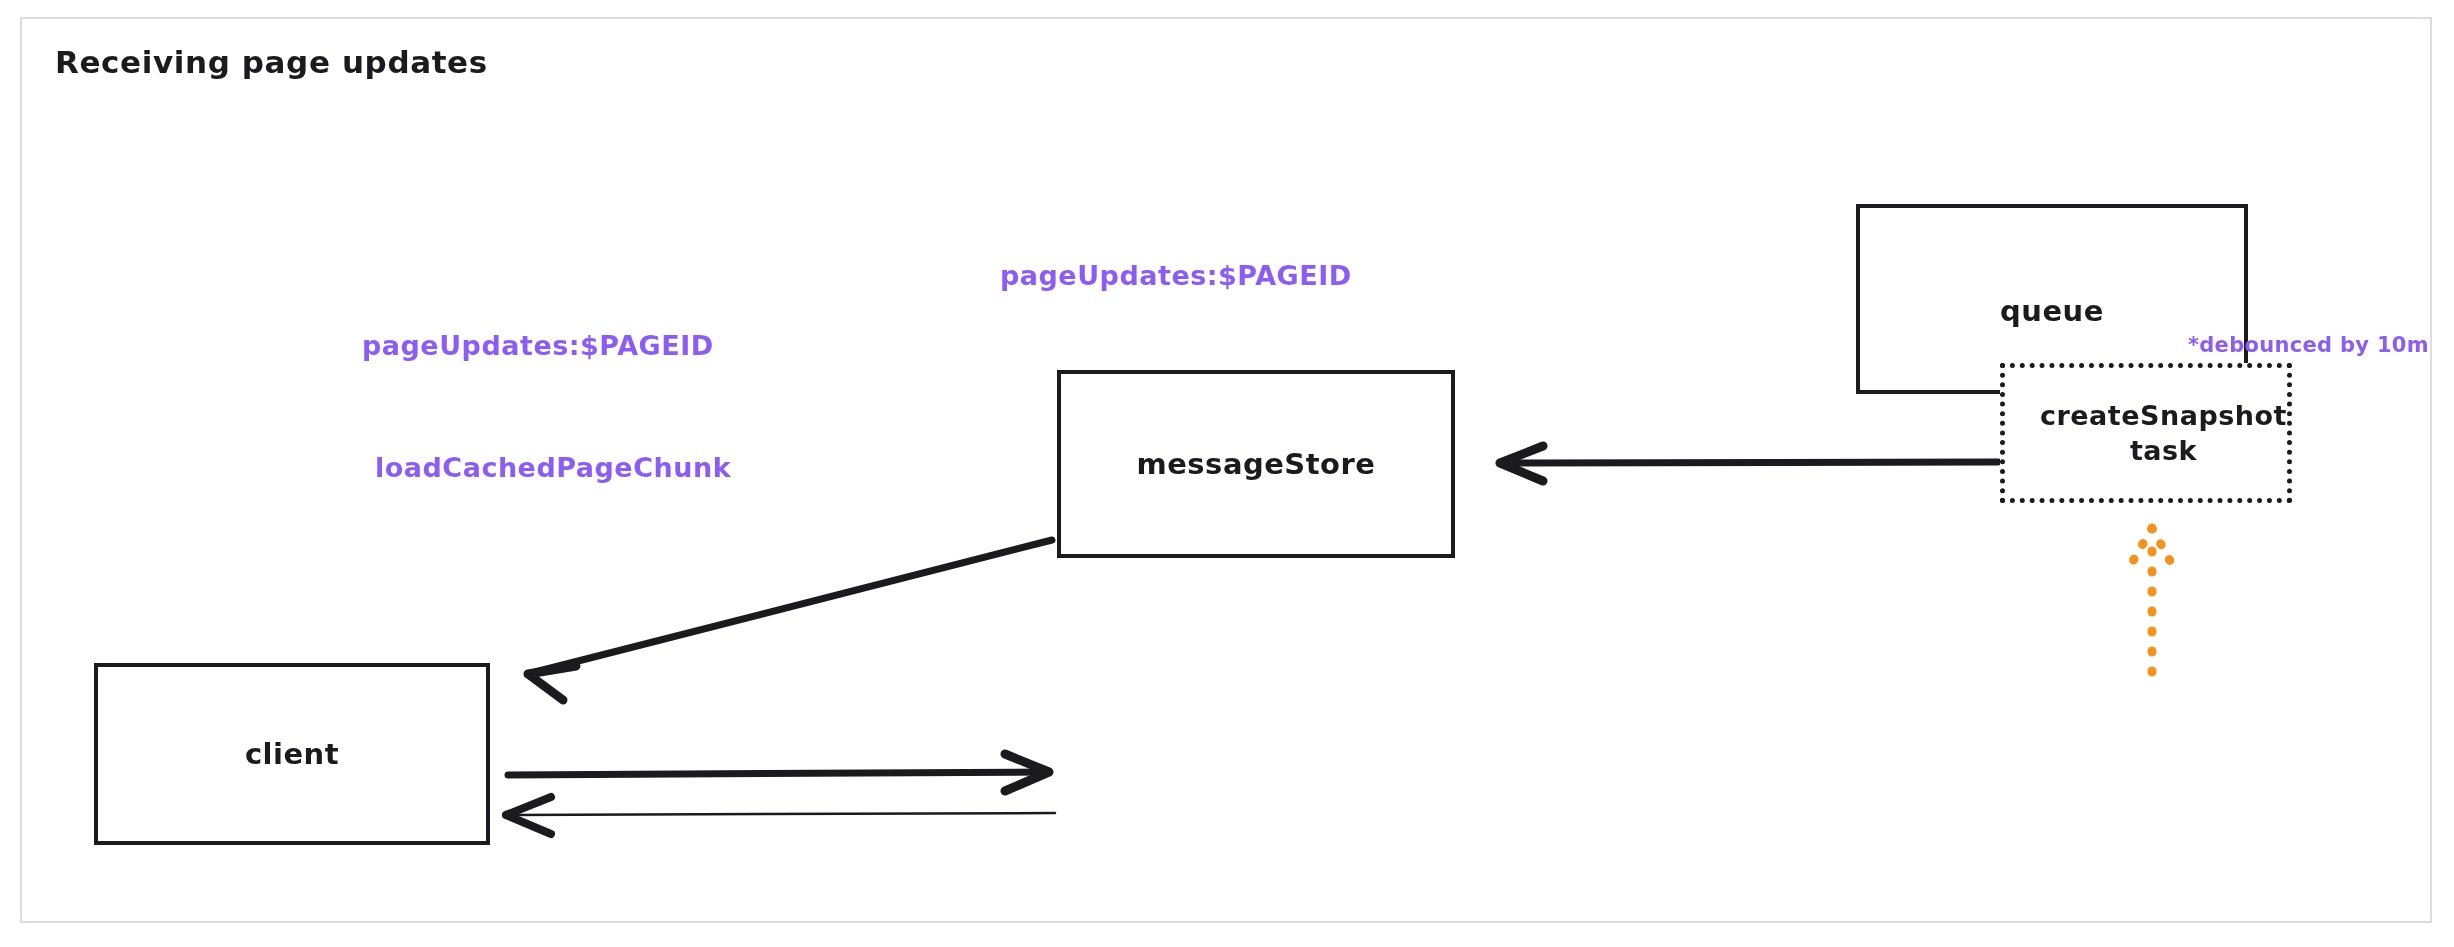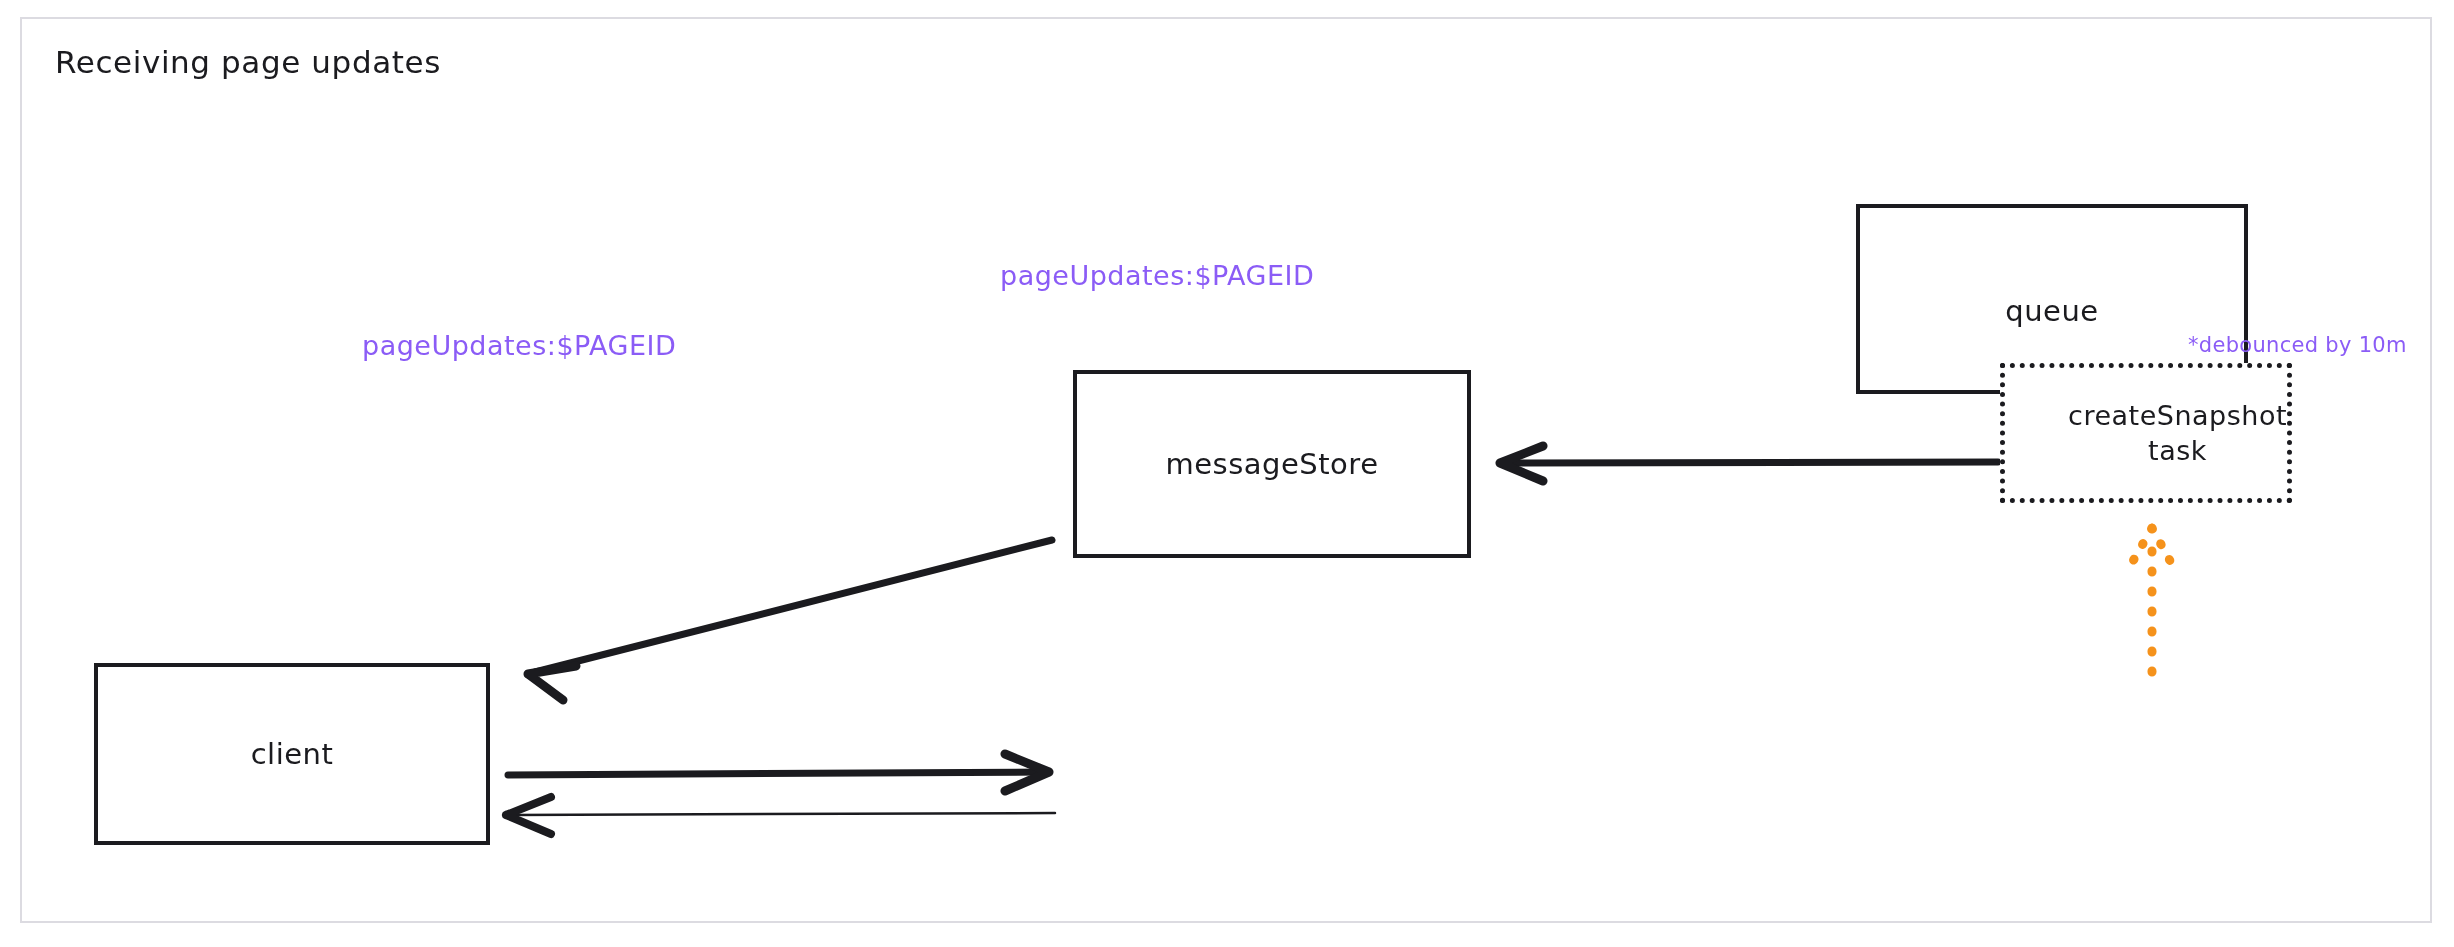--- a/index.html
+++ b/index.html
@@ -24,21 +24,21 @@
     left: 20px;
     top: 17px;
     width: 2412px;
     height: 906px;
     border: 2px solid #dcdbe1;
     background: #ffffff;
     box-sizing: border-box;
   }
   .hand {
     font-family: "DejaVu Sans", sans-serif;
-    font-weight: 400;
+    font-weight: 700;
     letter-spacing: 0.6px;
     color: #1b1b1f;
   }
   #title {
     position: absolute;
     left: 55px;
     top: 44px;
     font-size: 31px;
     line-height: 1.2;
     color: #1b1b1f;
@@ -59,21 +59,21 @@
     border: 4px solid #1b1b1f;
   }
   .node .label {
     font-size: 29px;
     line-height: 1.25;
     letter-spacing: 0.5px;
     white-space: pre-line;
   }
   #node-client  { left: 94px;  top: 663px; width: 396px; height: 182px; }
   #node-api     { left: 1057px;top: 663px; width: 398px; height: 180px; }
-  #node-msgstore{ left: 1057px;top: 370px; width: 398px; height: 188px; margin-left: 16px; }
+  #node-msgstore{ left: 1057px;top: 370px; width: 398px; height: 188px; }
   #node-queue   { left: 1856px;top: 204px; width: 392px; height: 190px; }
 
   
   #node-queue .label { position: relative; top: 12px; }
 
   
   #node-snapshot {
     left: 2000px; top: 363px; width: 292px; height: 140px;
     background: #ffffff;
     border: 5px dotted #1b1b1f;
@@ -169,15 +169,16 @@
   <div class="node hand" id="node-snapshot">
     <span class="label">createSnapshot
 task</span>
   </div>
 
 
   <div class="edge-label hand" id="lbl-pageupdates-left">pageUpdates:$PAGEID</div>
 
   <div class="edge-label hand" id="lbl-pageupdates-right">pageUpdates:$PAGEID</div>
 
+  <div class="edge-label hand" id="lbl-loadcached">loadCachedPageChunk</div>
 
   <div class="edge-label hand" id="lbl-debounced">*debounced by 10m</div>
 </div>
 
 </body></html>

